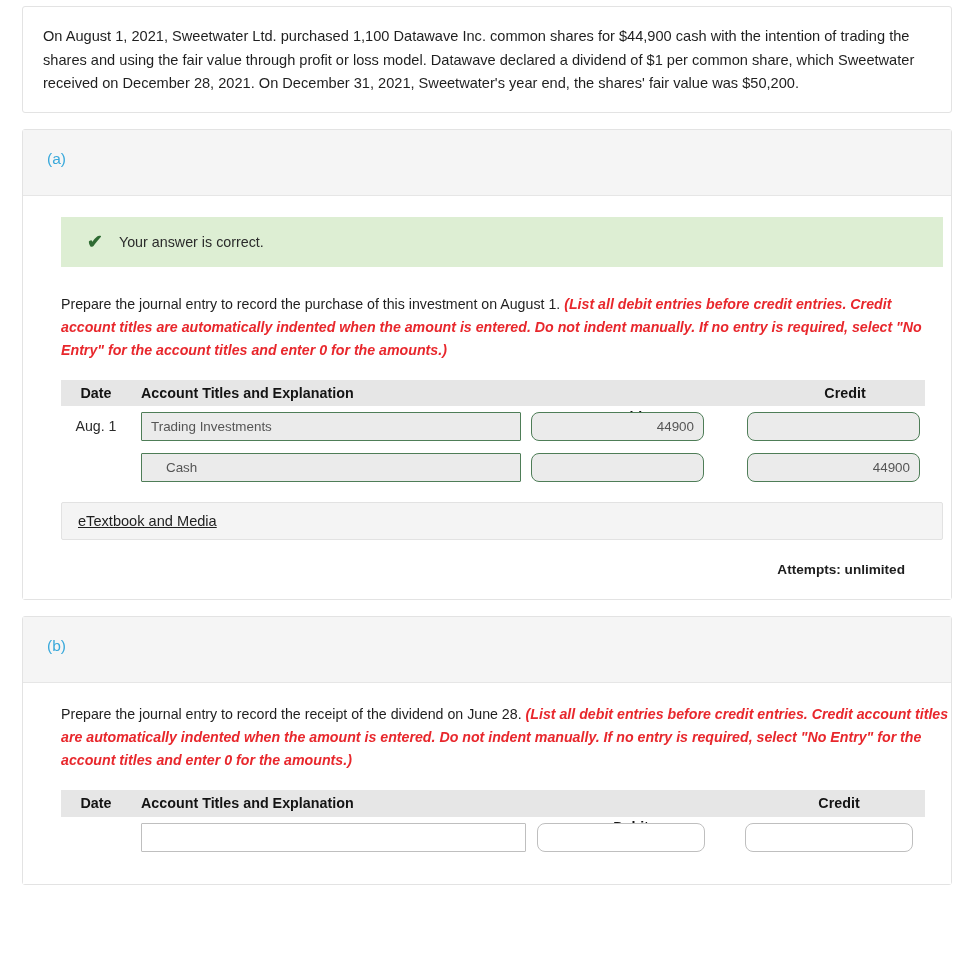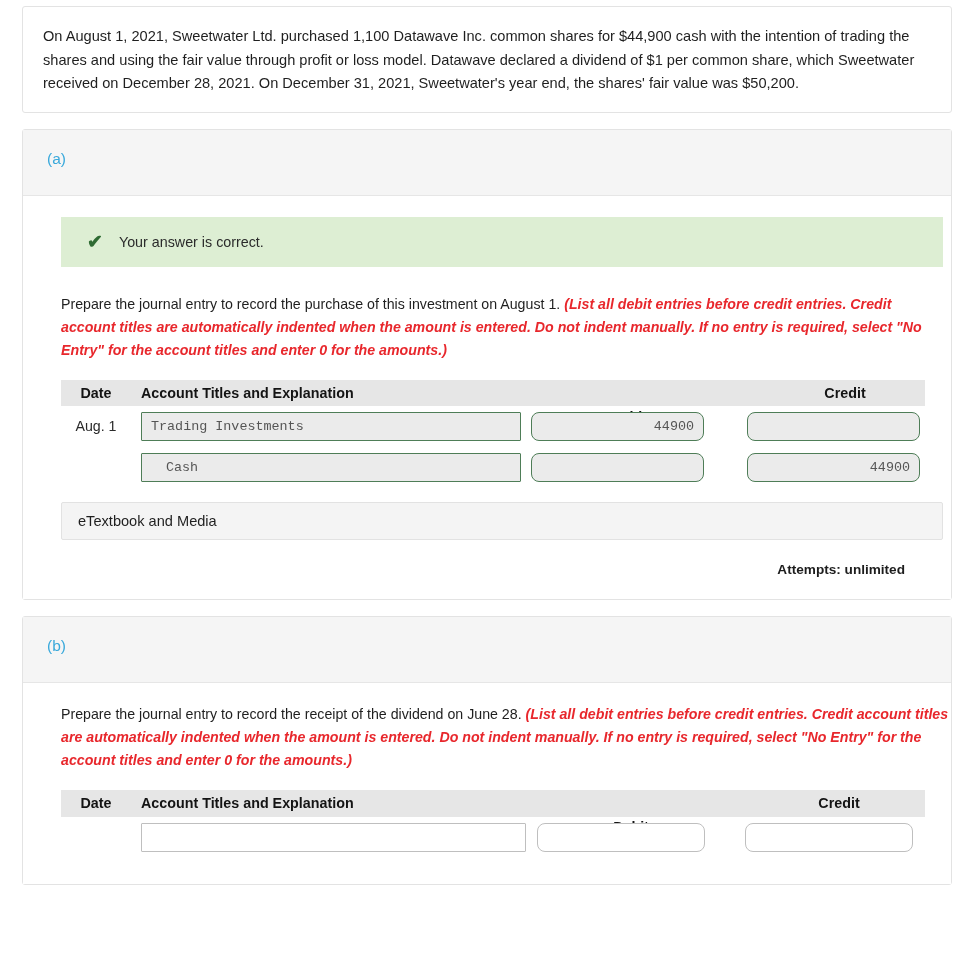--- a/index.html
+++ b/index.html
@@ -124,21 +124,21 @@
   }
   .cellwrap { flex: none; display: flex; align-items: center; }
   .w-acct   { width: 390px; padding-left: 10px; }
   .w-amt    { width: 216px; padding-left: 10px; }
 
   .fld {
     border: 1px solid #bfbfbf;
     background: #ffffff;
     height: 29px;
     font-size: 13.4px;
-    font-family: Liberation Mono, monospace;
+    font-family: Liberation Sans, sans-serif;
     color: #3d3d3d;
     padding: 0 9px;
     outline: none;
     border-radius: 1px;
   }
   .fld.acct  { width: 385px; }
   .fld.amt   { width: 173px; text-align: right; border-radius: 8px; }
   .fld.answered {
     border: 1px solid #4e7d57;
     background: #ebebeb;
@@ -167,20 +167,21 @@
     border: 1px solid #e2e2e2;
     border-radius: 2px;
     height: 38px;
     line-height: 36px;
     padding: 0 16px;
     font-size: 14.6px;
     color: #1f1f1f;
     text-align: left;
     font-family: "Liberation Sans", sans-serif;
     cursor: pointer;
+    text-decoration: underline;
   }
 
   .attempts {
     text-align: right;
     font-weight: bold;
     font-size: 13.6px;
     color: #1d1d1d;
     margin: 22px 20px 0 0;
   }
 </style>

